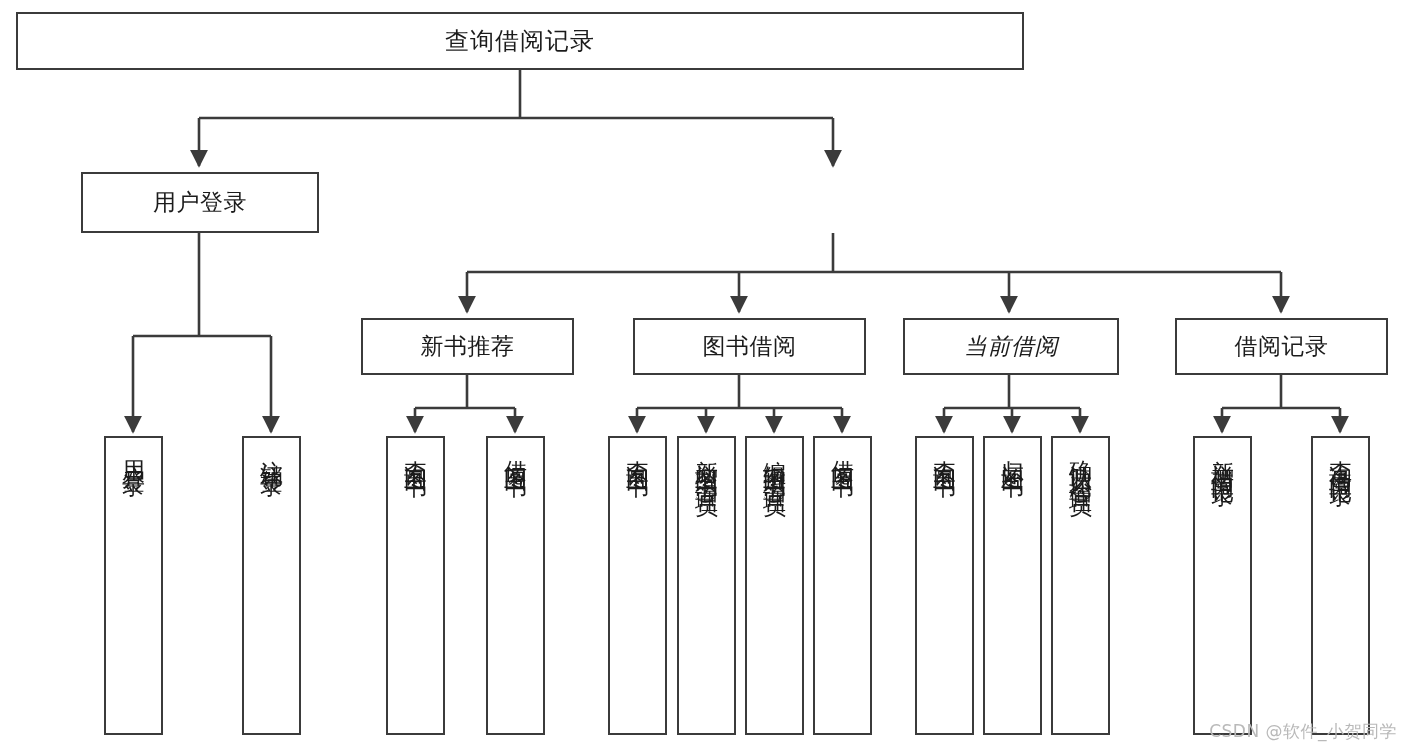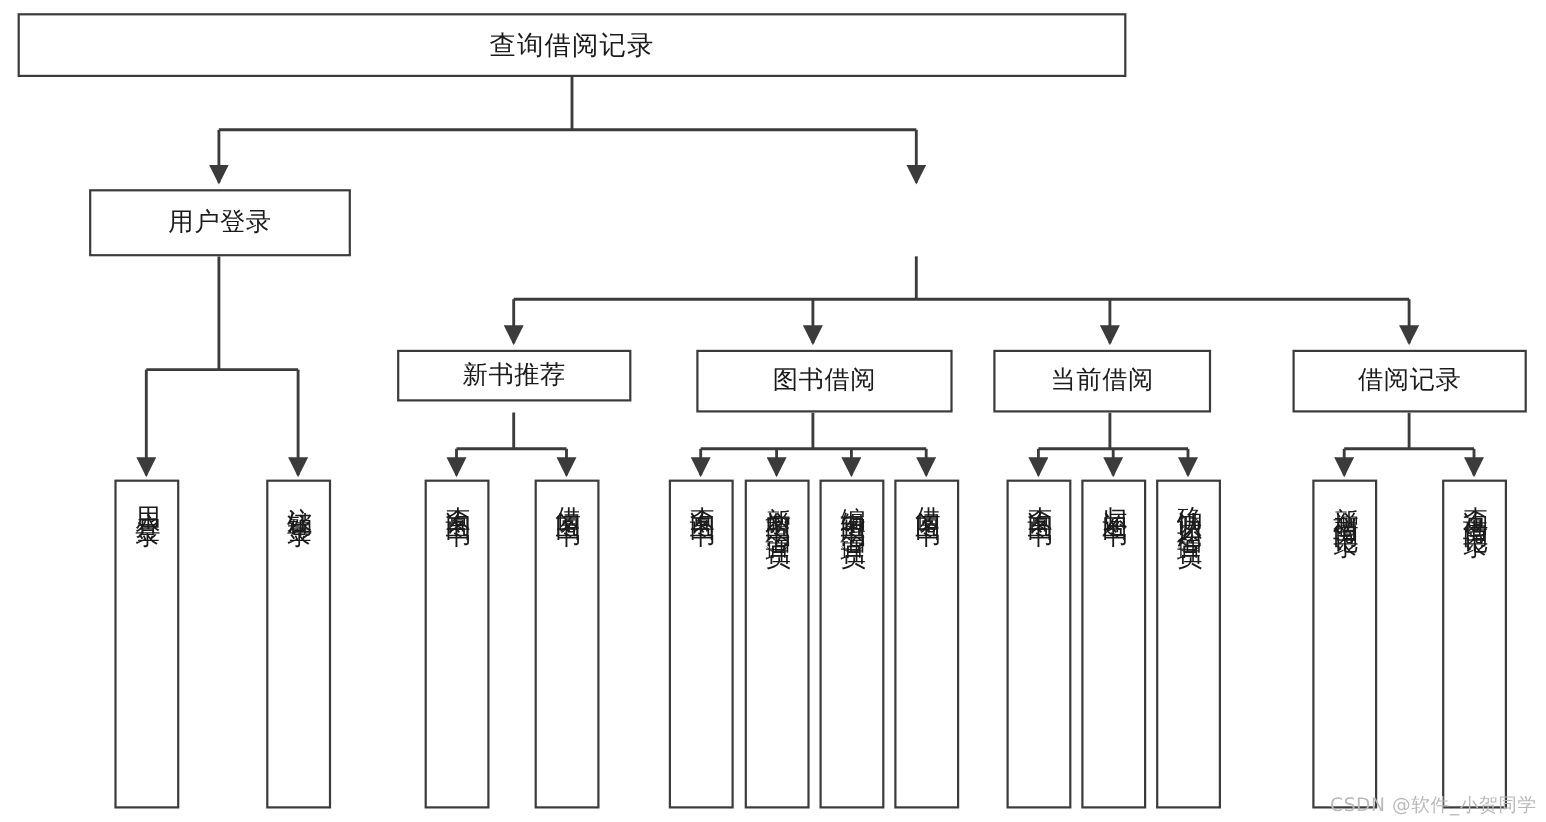--- a/index.html
+++ b/index.html
@@ -132,27 +132,27 @@
   </svg>
 
   <div class="node root horiz" style="left:16px; top:12px; width:1008px; height:58px;">
     <span class="node-label">查询借阅记录</span>
   </div>
 
   <div class="node horiz" style="left:81px; top:172px; width:238px; height:61px;">
     <span class="node-label">用户登录</span>
   </div>
 
-  <div class="node horiz" style="left:361px; top:318px; width:213px; height:47px;">
+  <div class="node horiz" style="left:361px; top:318px; width:213px; height:57px;">
     <span class="node-label">新书推荐</span>
   </div>
   <div class="node horiz" style="left:633px; top:318px; width:233px; height:57px;">
     <span class="node-label">图书借阅</span>
   </div>
-  <div class="node horiz" style="left:903px; top:318px; width:198px; height:57px;">
+  <div class="node horiz" style="left:903px; top:318px; width:216px; height:57px;font-style:italic;">
     <span class="node-label">当前借阅</span>
   </div>
   <div class="node horiz" style="left:1175px; top:318px; width:213px; height:57px;">
     <span class="node-label">借阅记录</span>
   </div>
 
   <div class="node leaf" style="left:104px; top:436px; width:59px; height:299px;">
     <span class="node-label">用户登录</span>
   </div>
   <div class="node leaf" style="left:242px; top:436px; width:59px; height:299px;">

